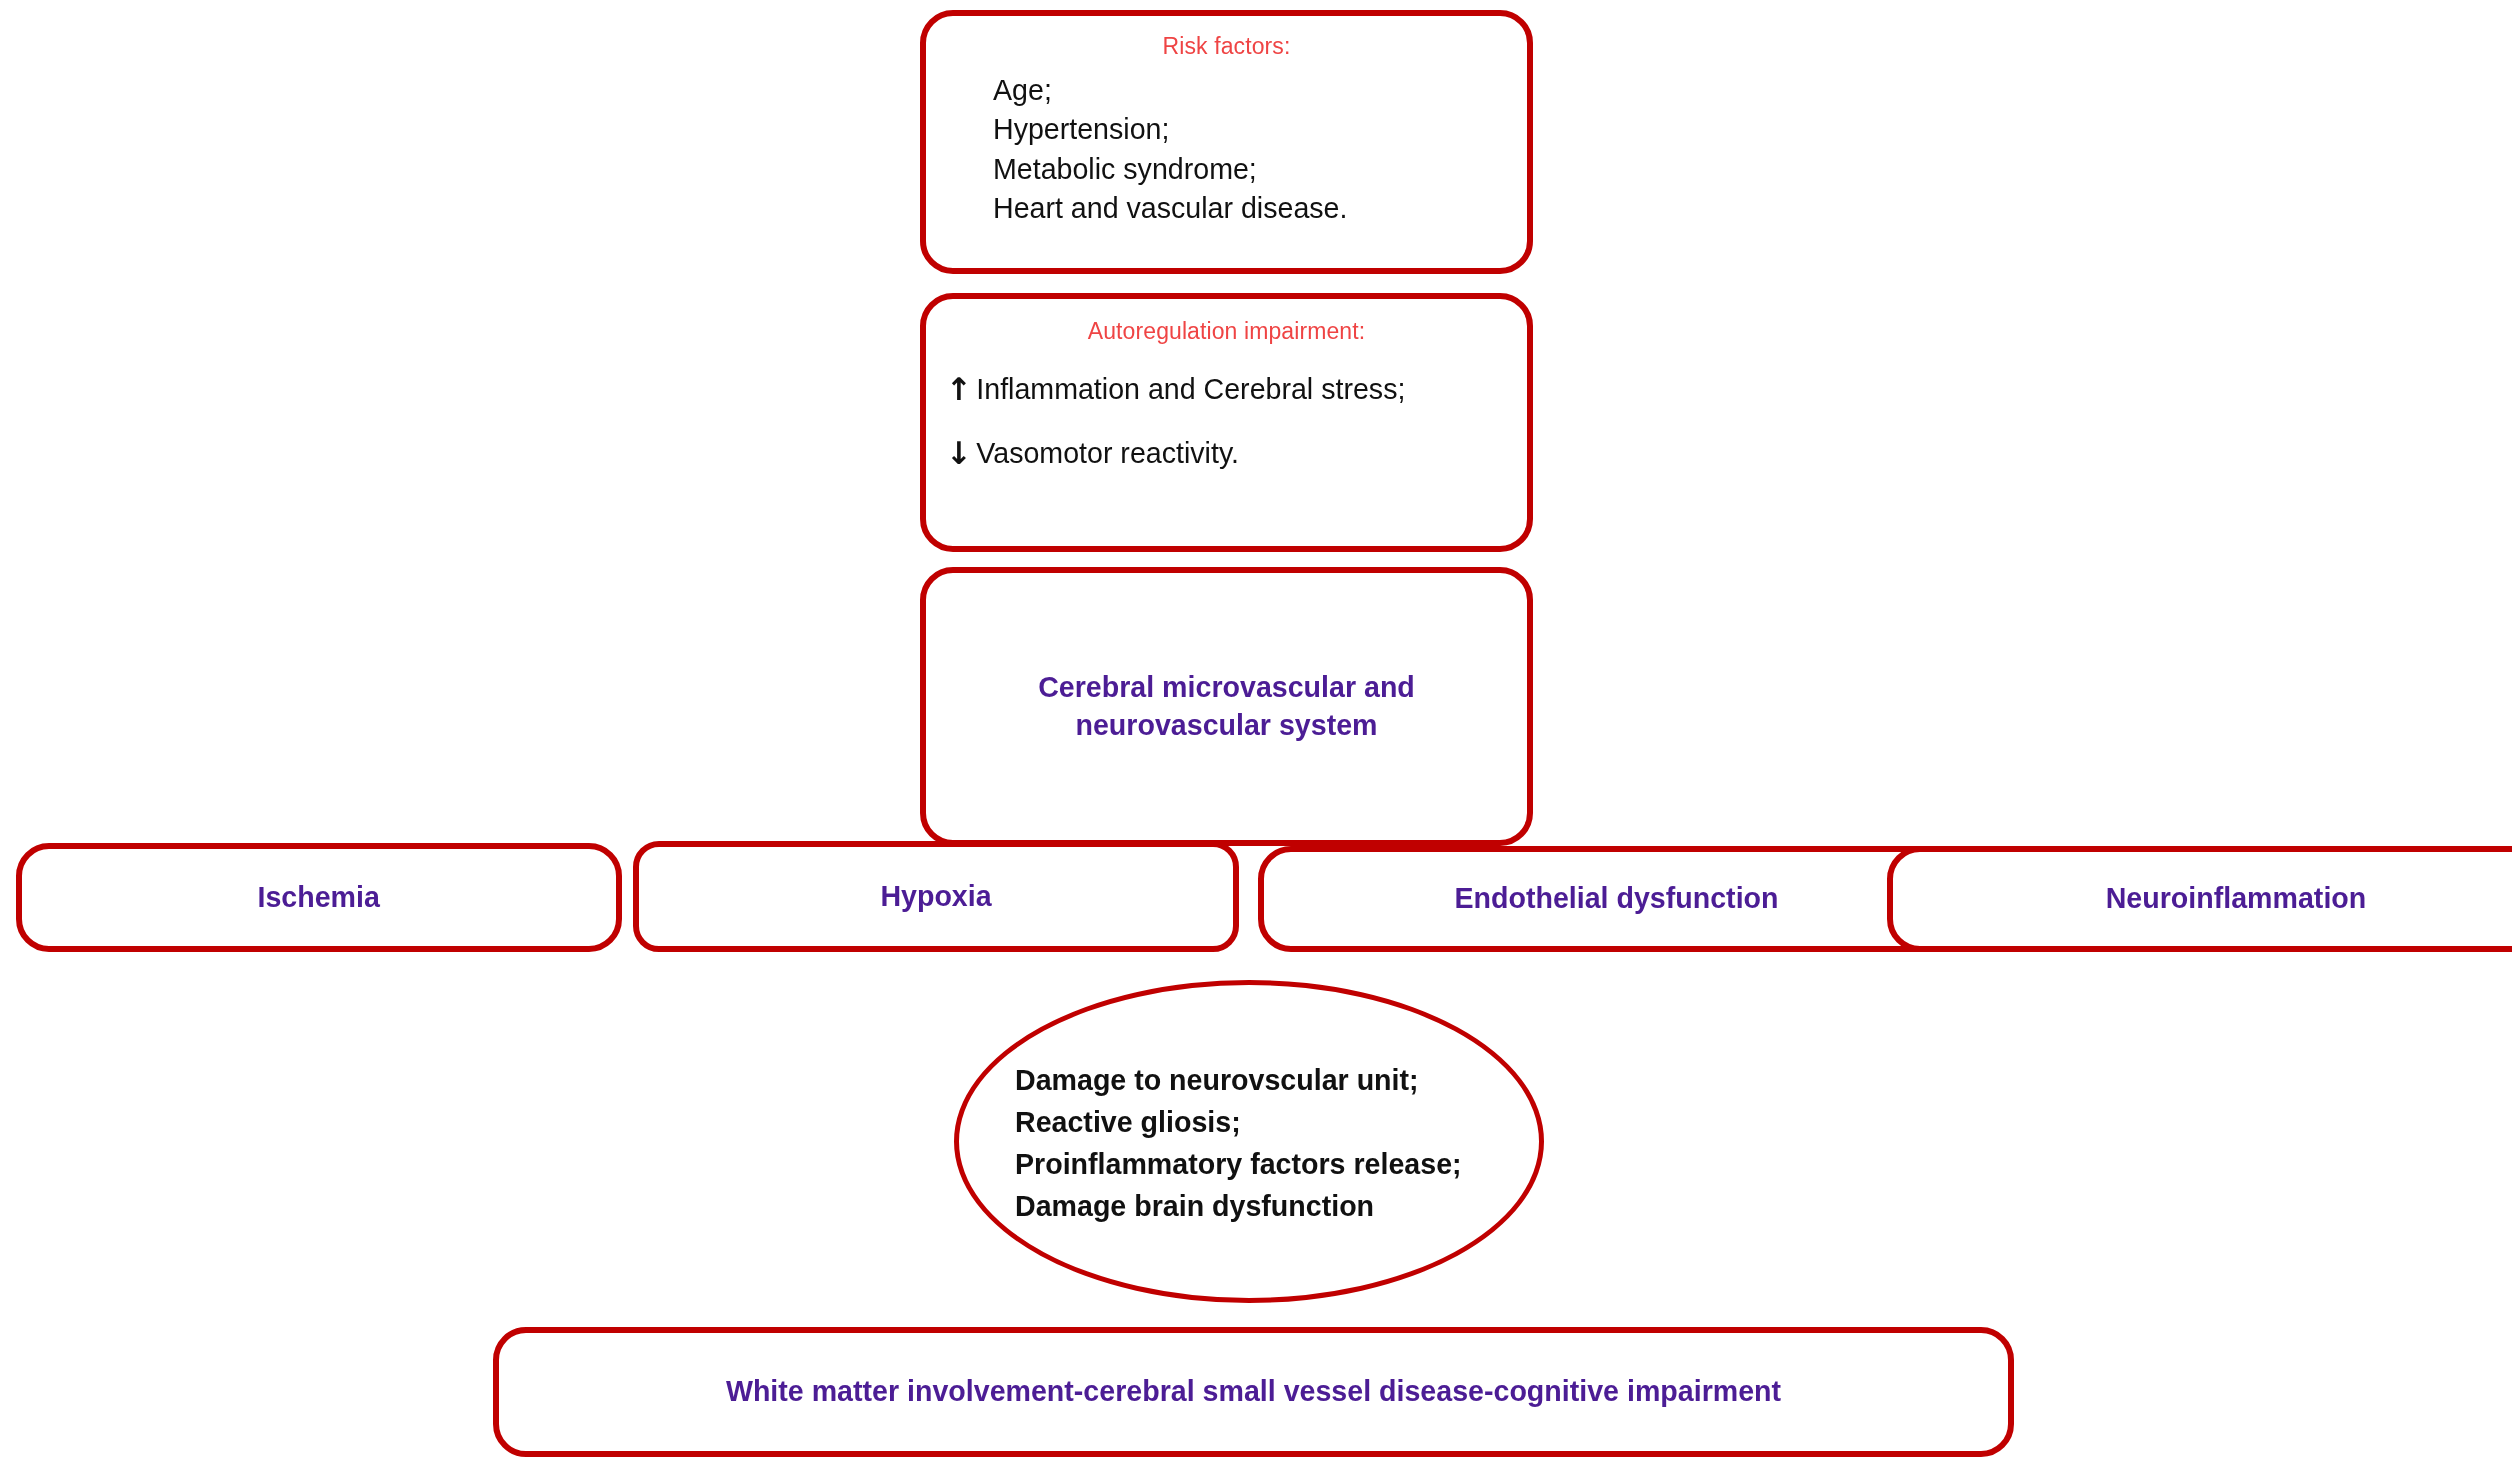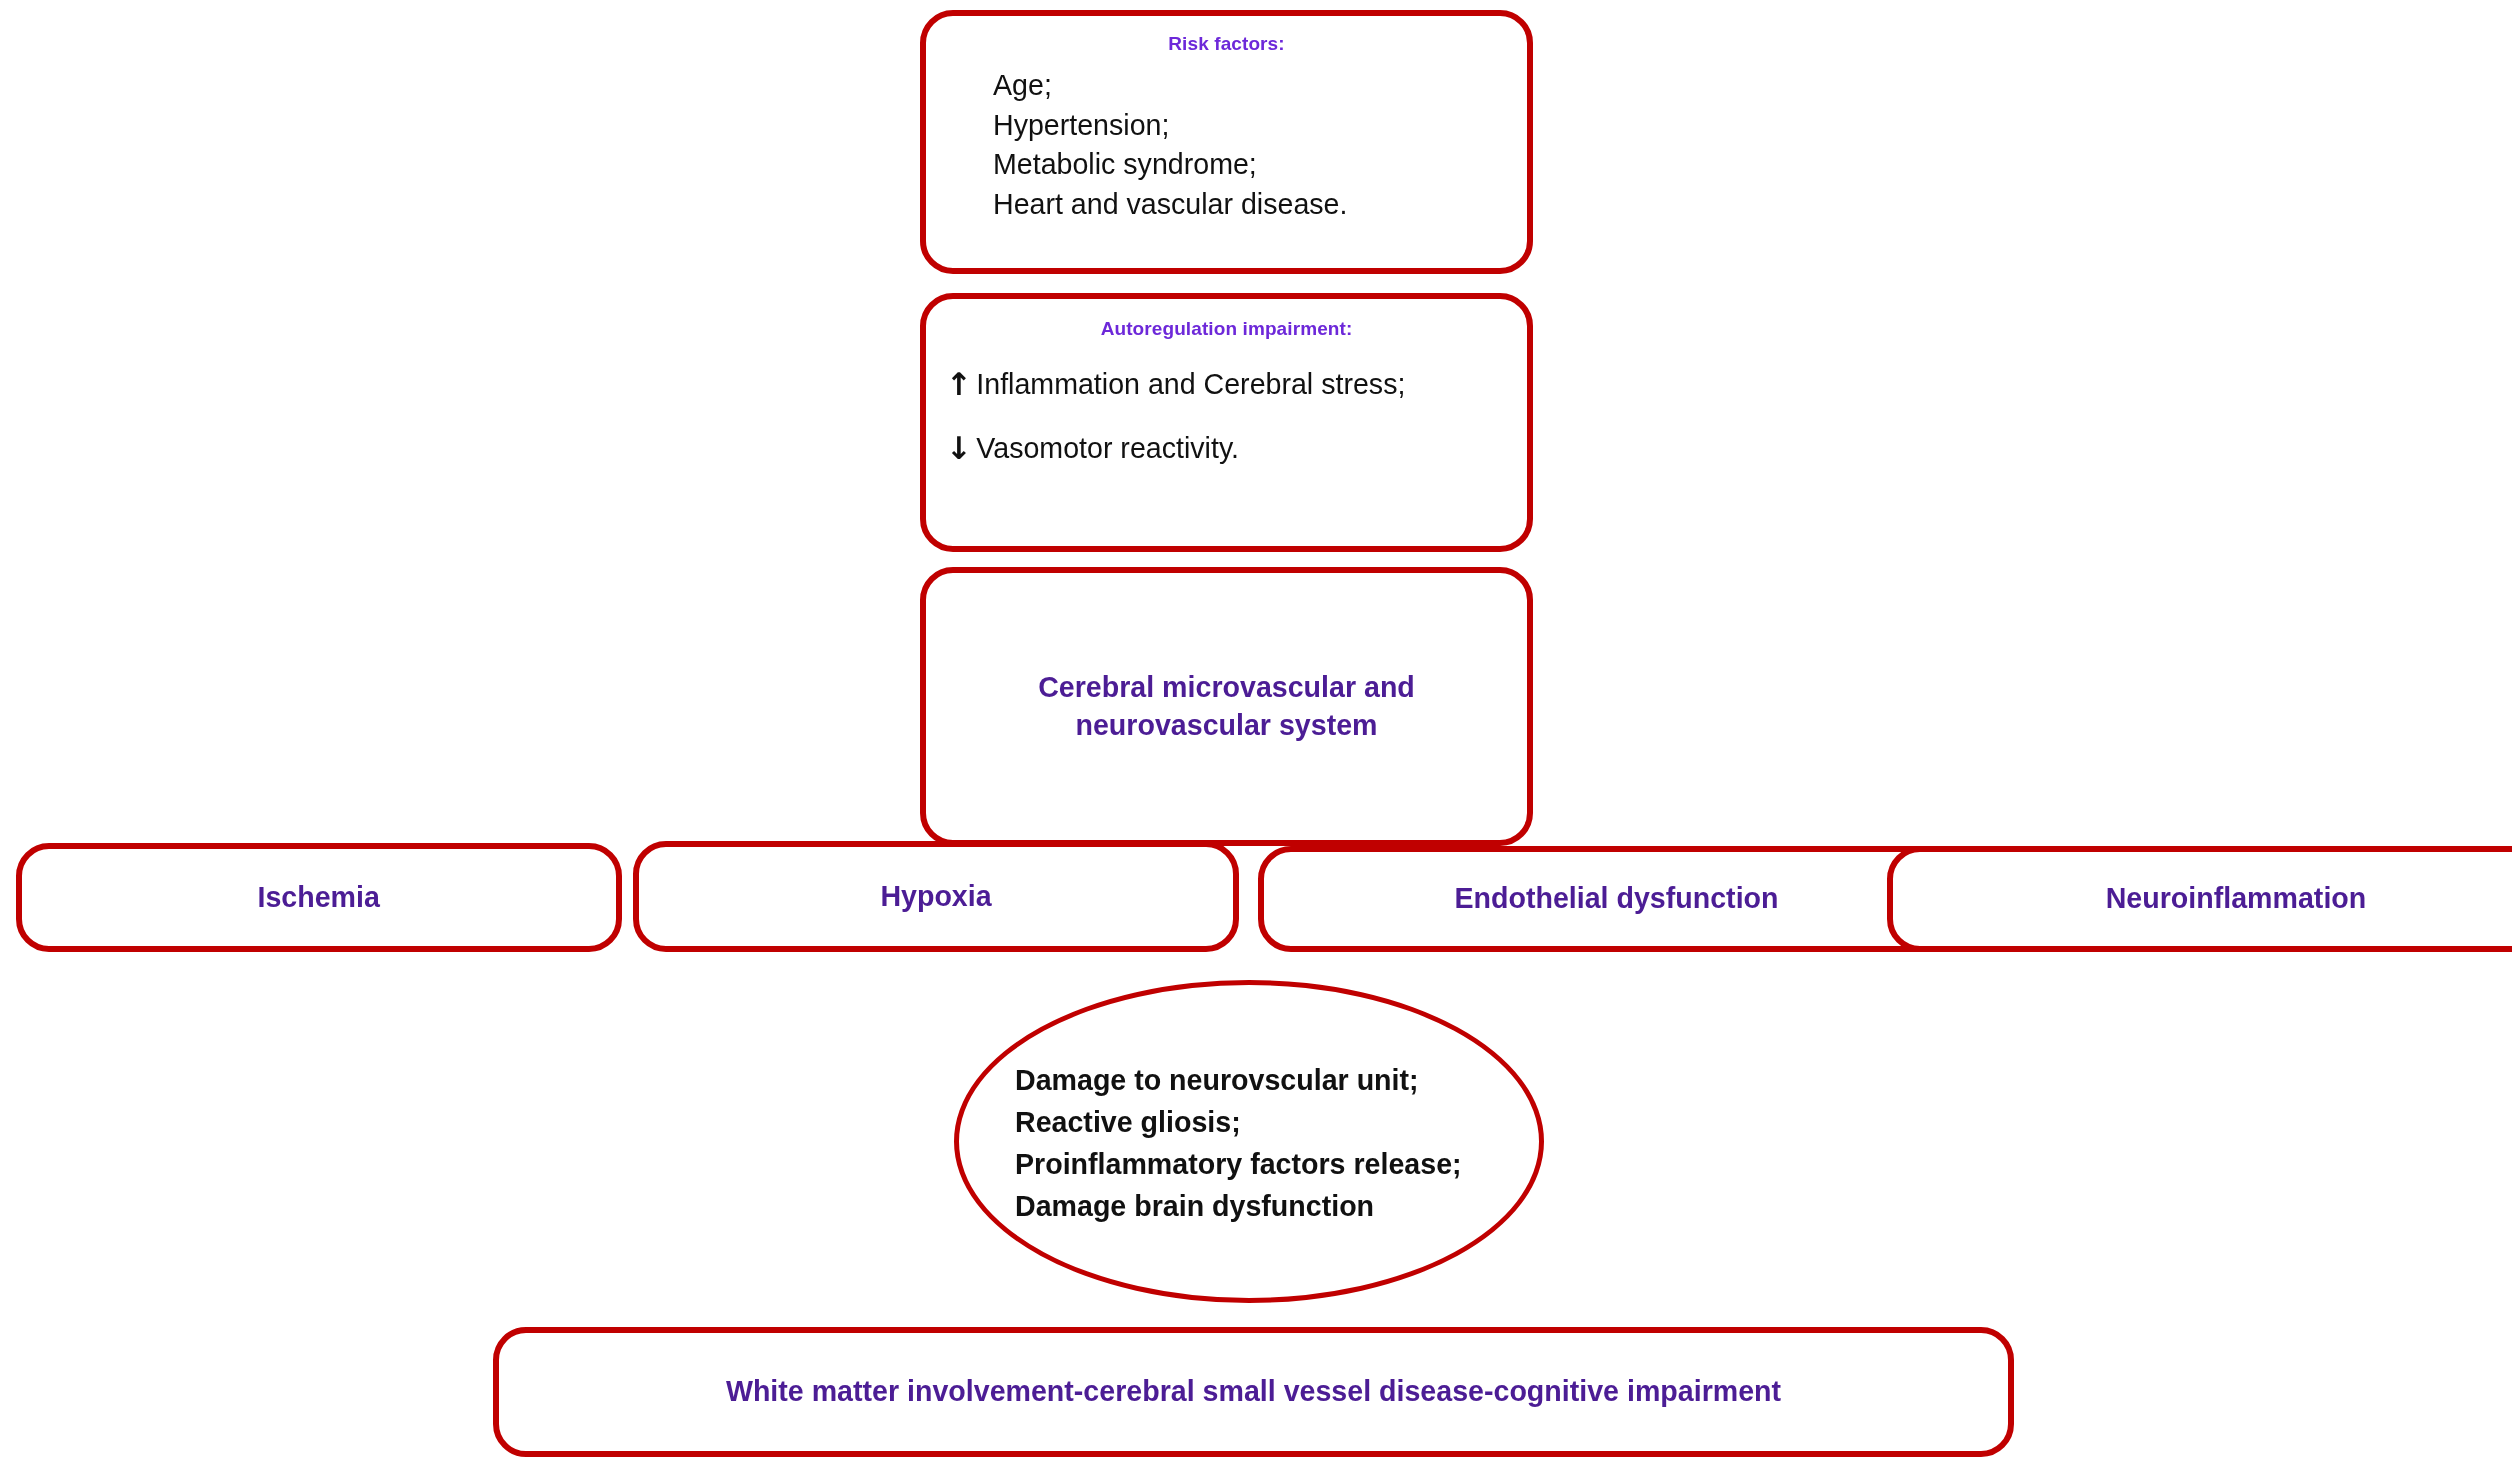--- a/index.html
+++ b/index.html
@@ -30,23 +30,23 @@
   }
   .ellipse {
     border-radius: 50%;
     border-width: 5px;
     align-items: flex-start;
     justify-content: center;
   }
 
   
   .title {
-    font-weight: bold;
-    font-size: 19px;
-    color: #6d28d9;
+    font-weight: normal;
+    font-size: 23px;
+    color: #ef4444;
     line-height: 1.15;
     text-align: center;
     letter-spacing: 0.1px;
   }
   .body-line {
     font-size: 28.6px;
     color: #111111;
     line-height: 1.38;
     text-align: left;
     white-space: nowrap;
@@ -95,21 +95,21 @@
   }
   #autoregulation-box .title { width: 100%; margin-bottom: 28.6px; }
   #autoregulation-box .lines { padding-left: 20px; }
   #autoregulation-box .arrow-line { margin-bottom: 31px; }
 
   #cerebral-box {
     left: 920px; top: 567px; width: 613px; height: 279px;
   }
 
   #ischemia-box      { left: 15.7px;   top: 843px; width: 606px;  height: 109px; }
-  #hypoxia-box       { left: 633px;  top: 841px; width: 606px;  height: 111px; }
+  #hypoxia-box       { left: 633px;  top: 841px; width: 606px;  height: 111px; border-radius: 26px; }
   #endothelial-box   { left: 1258px; top: 846px; width: 717px;  height: 106px; }
   #neuroinflam-box   { left: 1887px; top: 846px; width: 698px;  height: 106px; }
 
   #damage-ellipse {
     left: 954px; top: 980px; width: 590px; height: 323px;
     padding-left: 56px;
   }
   #damage-ellipse .lines { margin-top: 2.9px; }
   #damage-ellipse .body-line { line-height: 1.47; }
 

